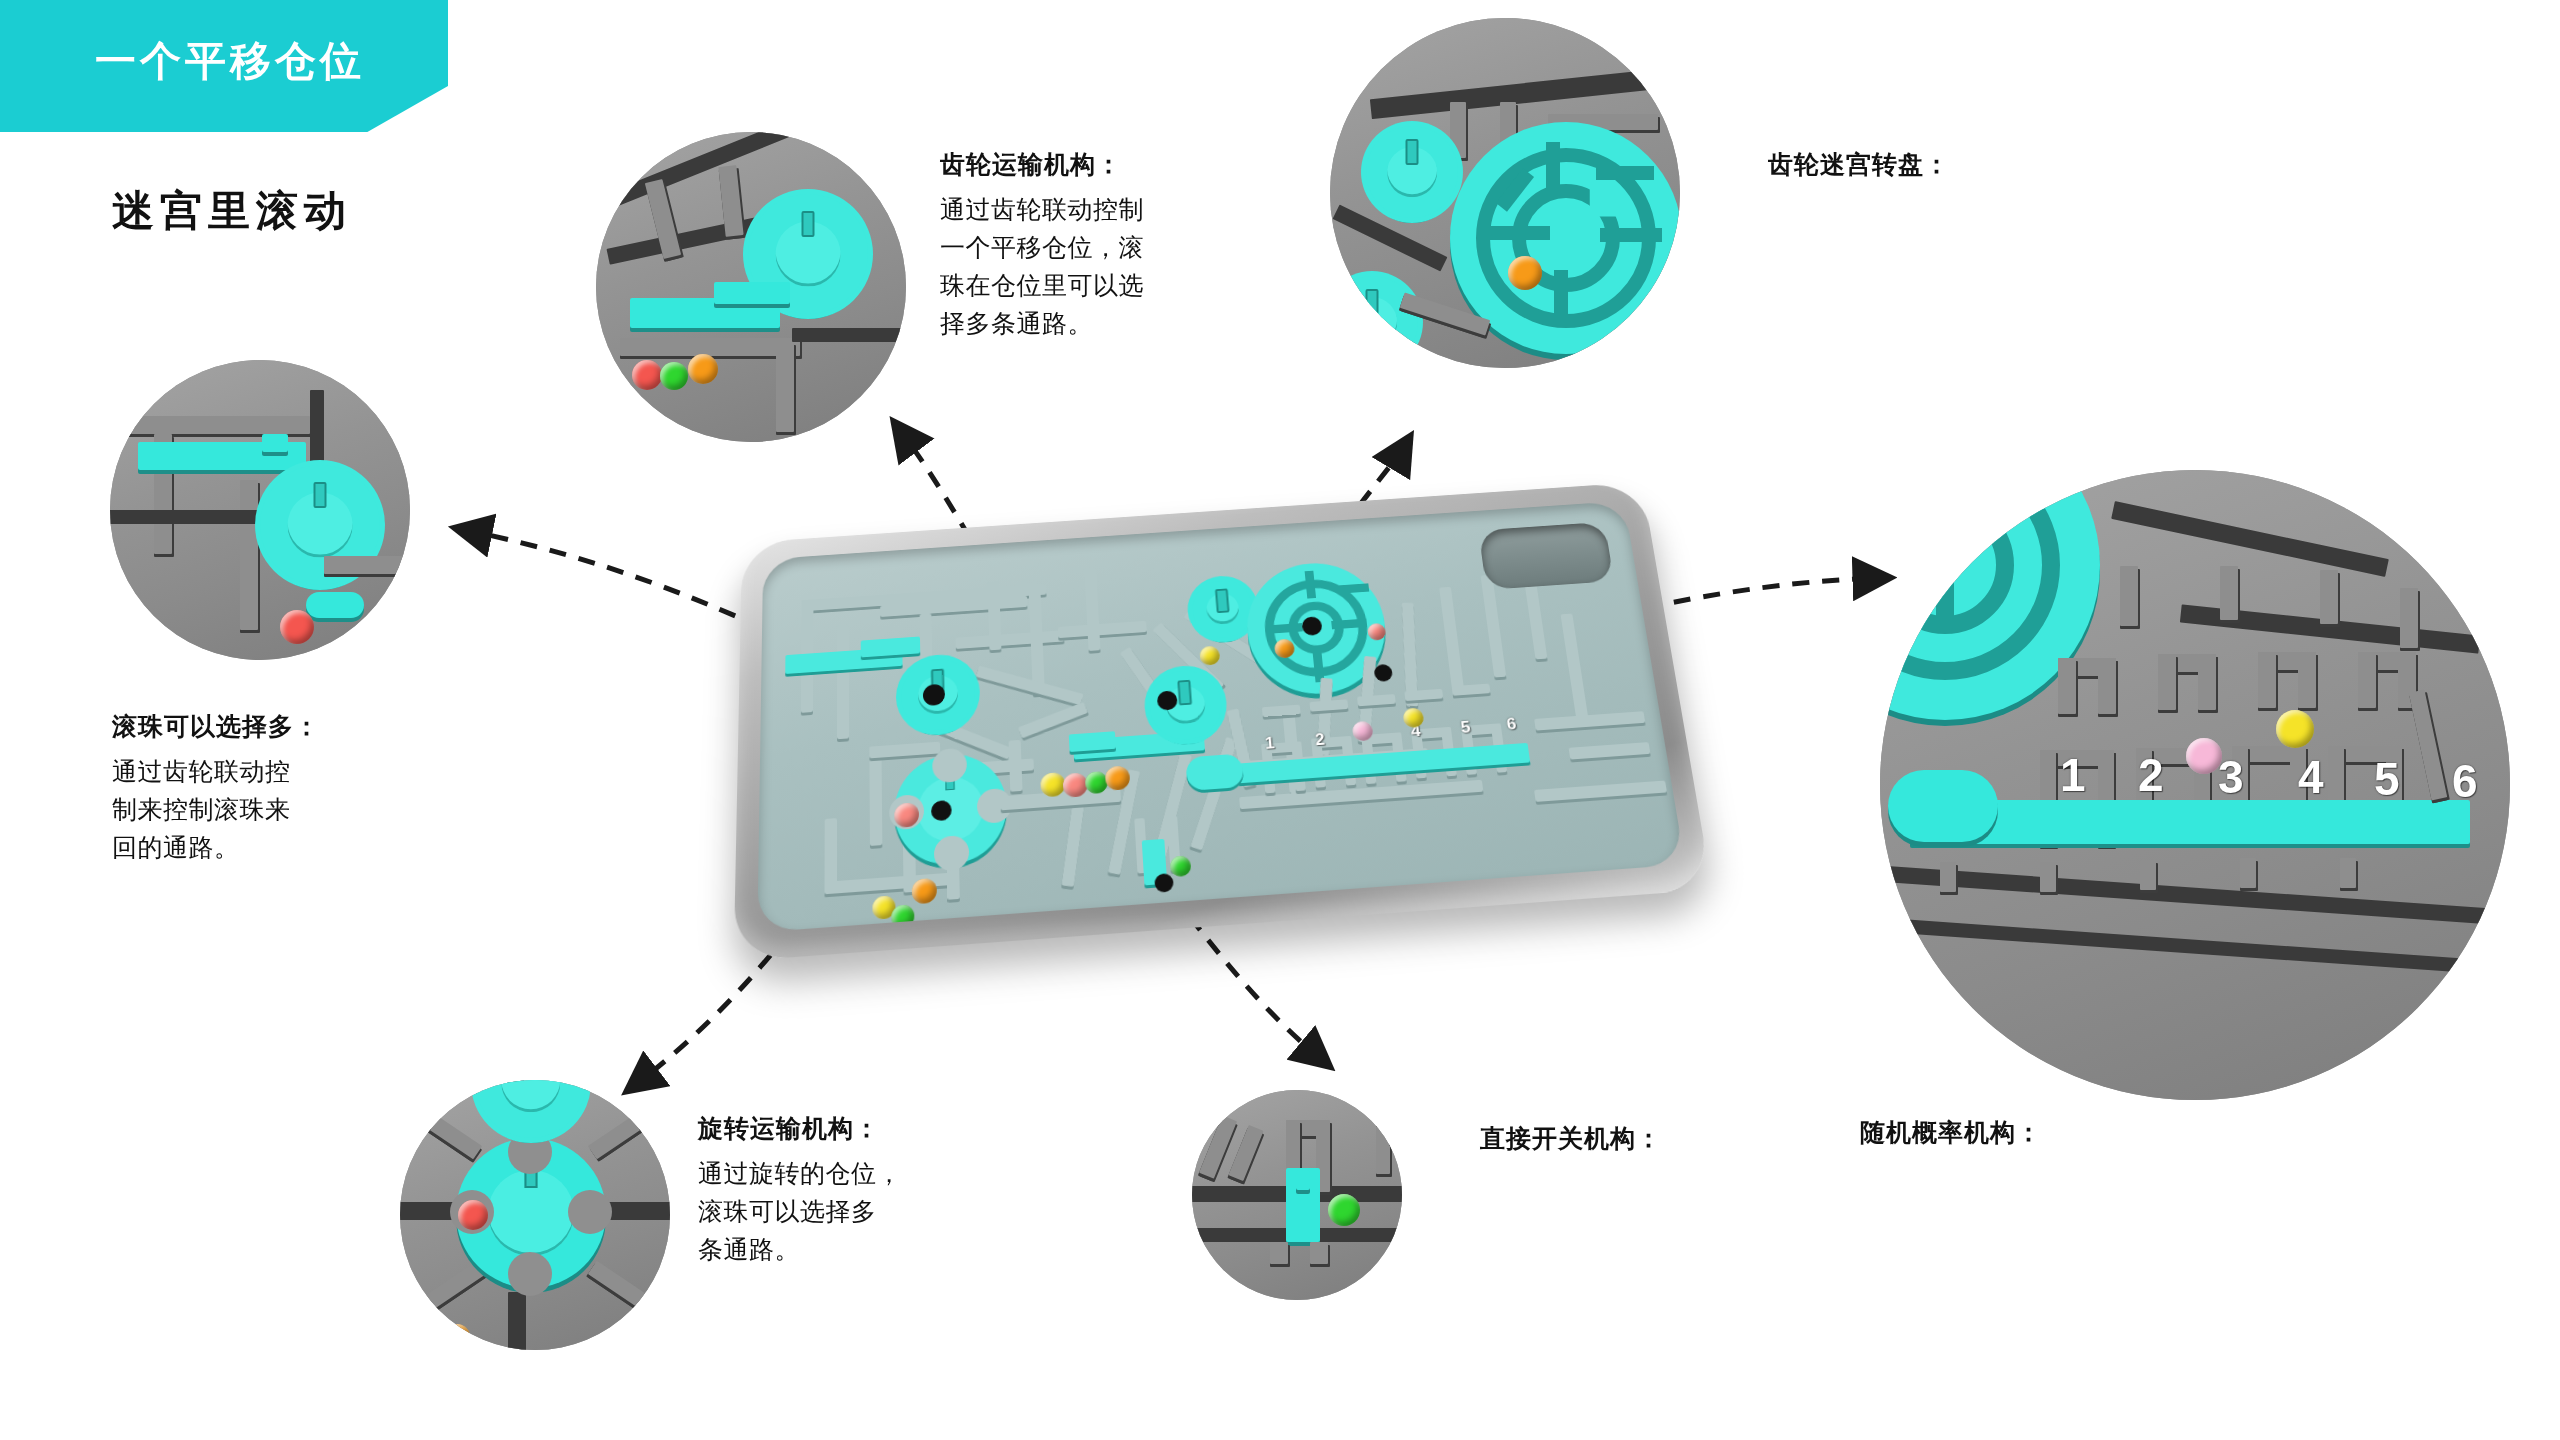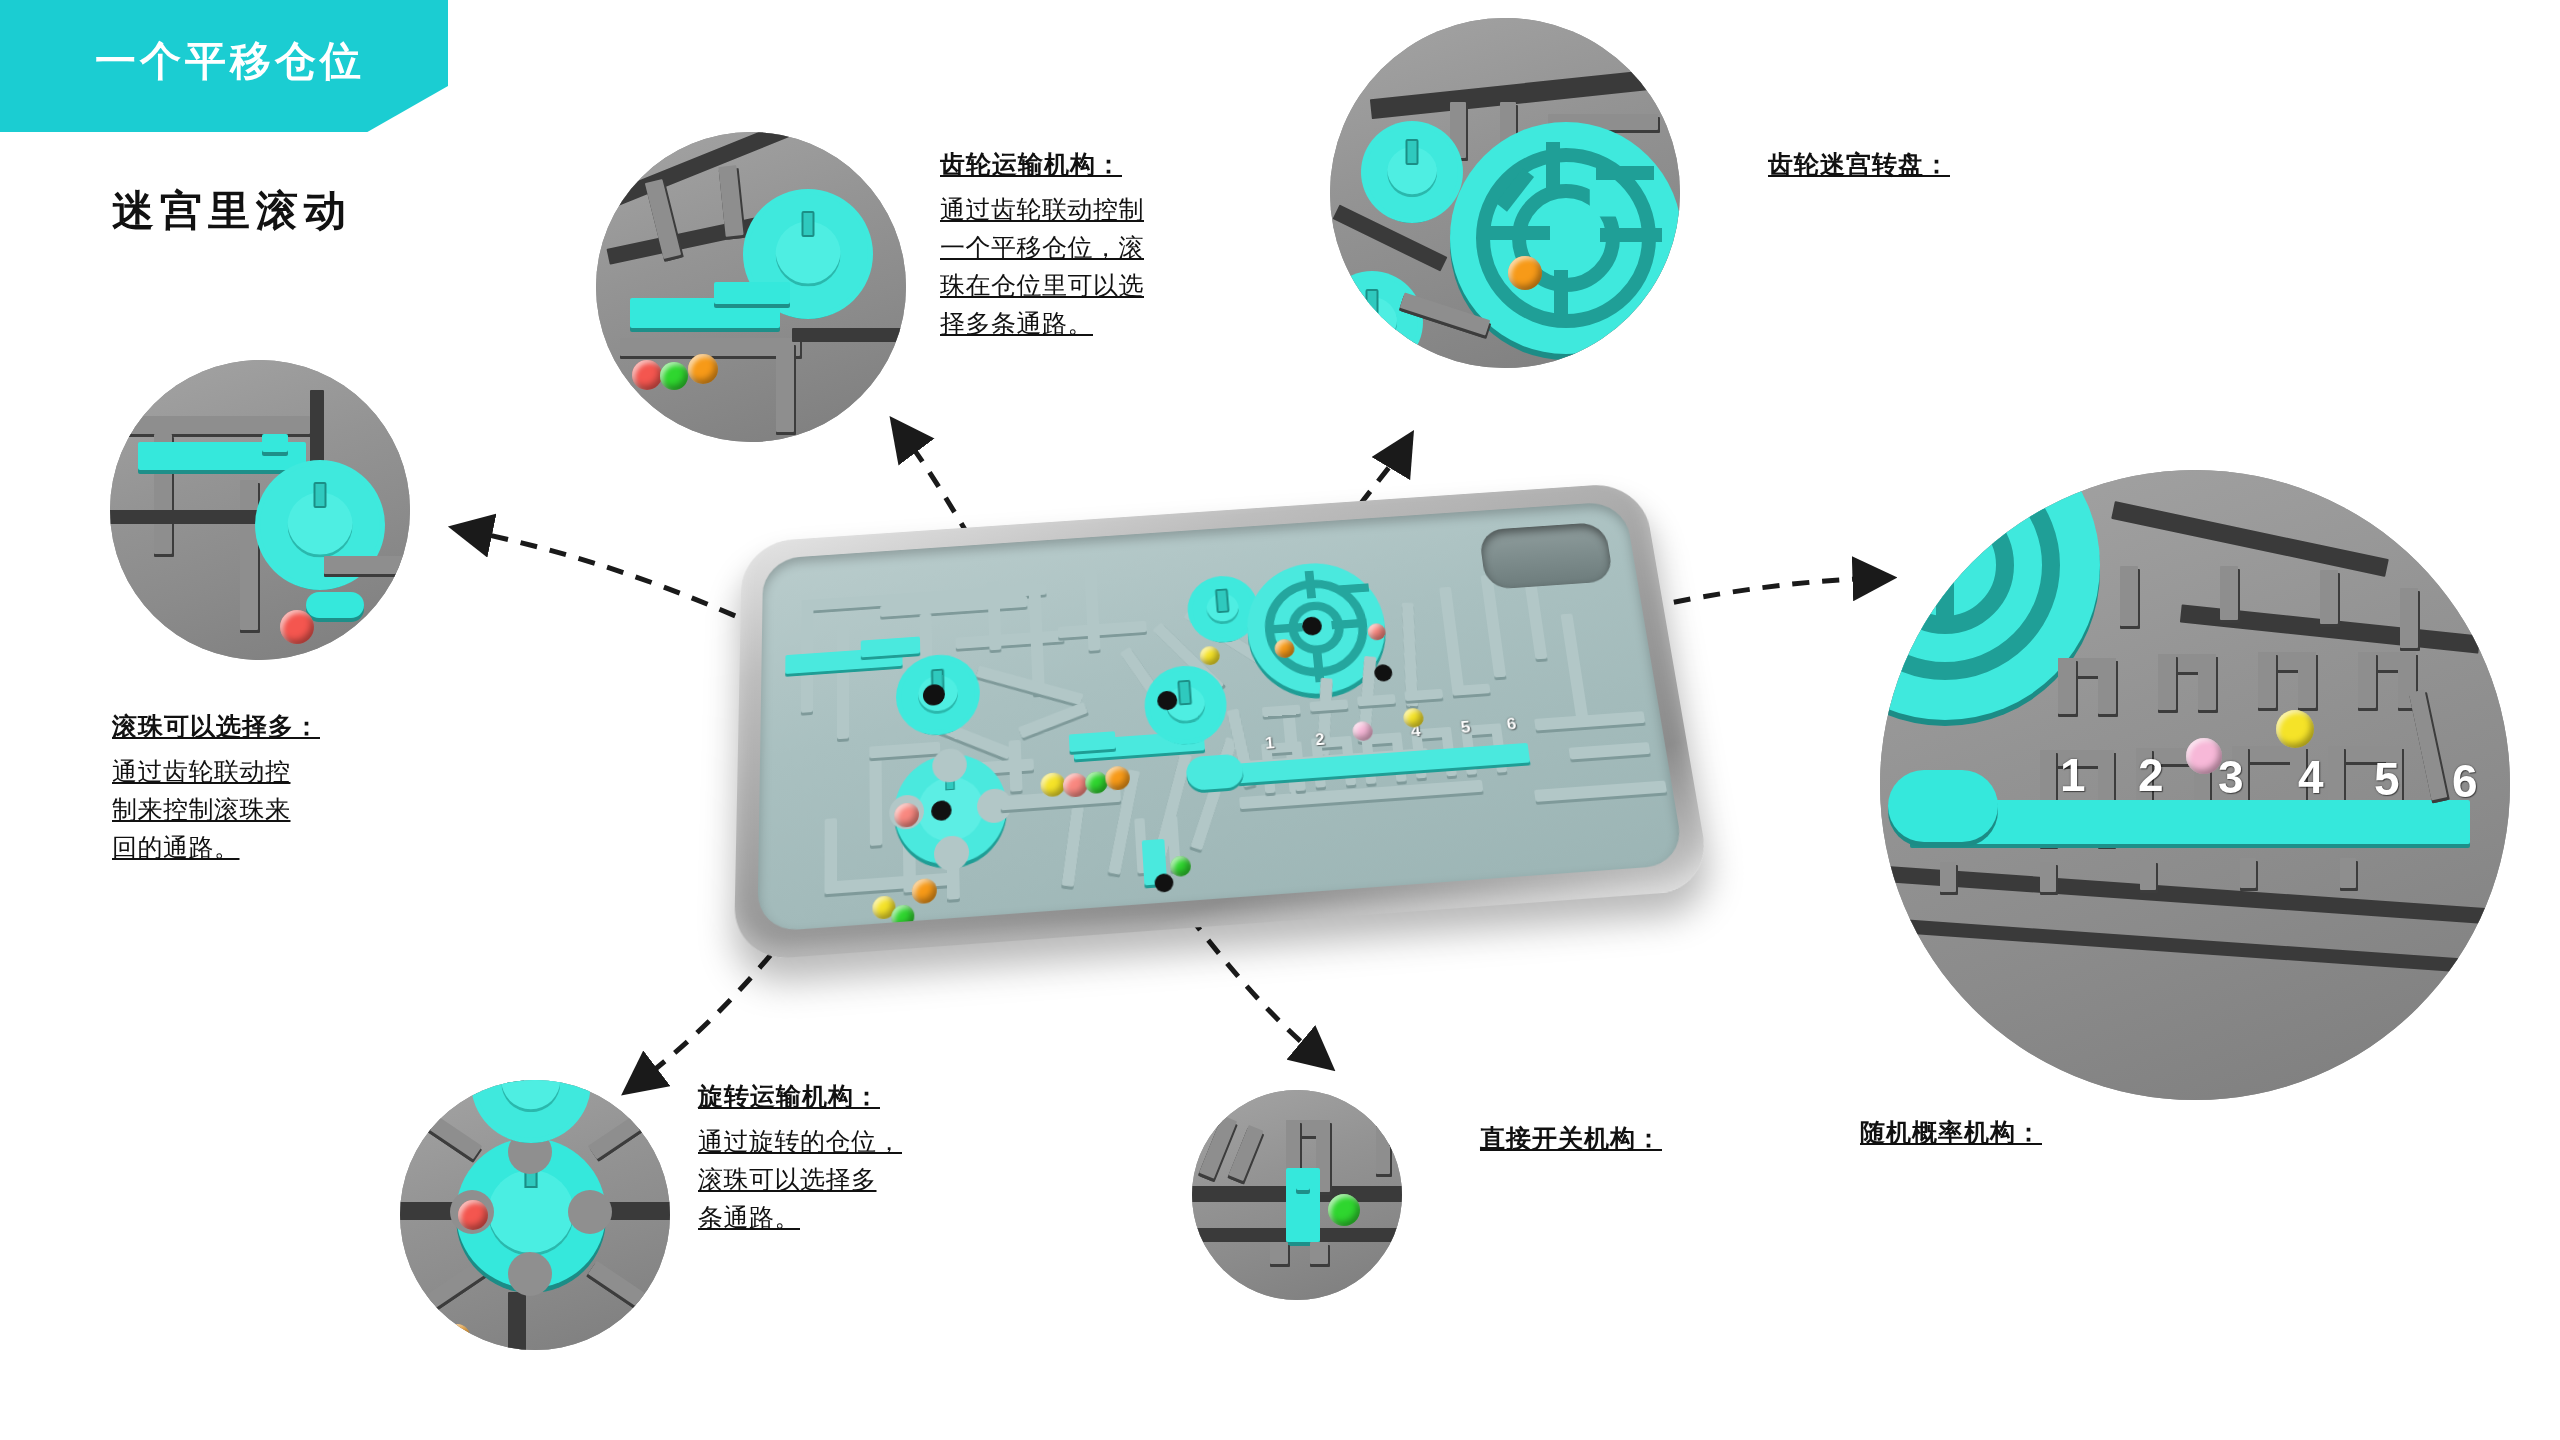--- a/index.html
+++ b/index.html
@@ -37,21 +37,21 @@
   #page-subtitle {
     position: absolute;
     left: 112px; top: 183px;
     font-size: 42px;
     font-weight: bold;
     letter-spacing: 6px;
     color: #111;
   }
 
   
-  .callout { position: absolute; text-decoration: underline; }
+  .callout { position: absolute; }
   .callout .c-title {
     font-size: 25px;
     font-weight: bold;
     letter-spacing: 1px;
     margin-bottom: 9px;
     white-space: nowrap;
   }
   .callout .c-body {
     font-size: 25px;
     line-height: 1.52;
@@ -573,21 +573,21 @@
   <div class="c-title">齿轮迷宫转盘：</div>
 </div>
 
 <div class="callout" style="left:112px; top:710px; width:300px;">
   <div class="c-title">滚珠可以选择多：</div>
   <div class="c-body">通过齿轮联动控
 制来控制滚珠来
 回的通路。</div>
 </div>
 
-<div class="callout" style="left:698px; top:1080px; width:300px;">
+<div class="callout" style="left:698px; top:1112px; width:300px;">
   <div class="c-title">旋转运输机构：</div>
   <div class="c-body">通过旋转的仓位，
 滚珠可以选择多
 条通路。</div>
 </div>
 
 <div class="callout" style="left:1480px; top:1122px; width:300px;">
   <div class="c-title">直接开关机构：</div>
 </div>
 

